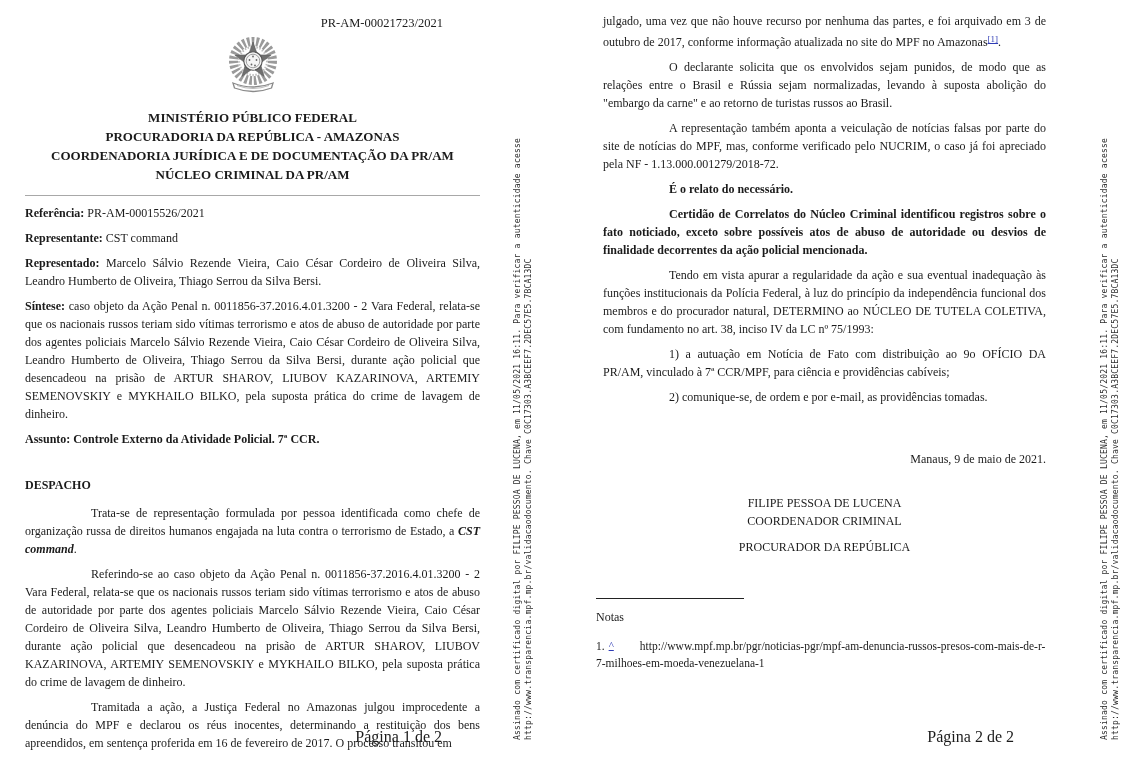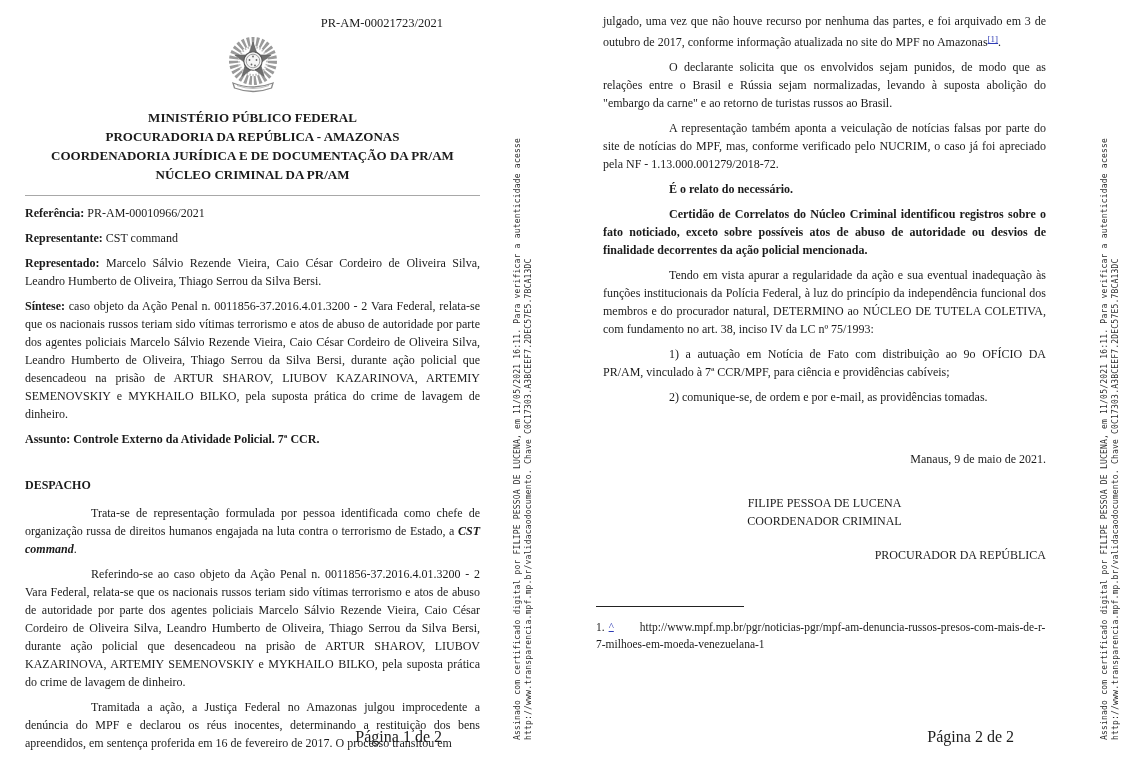--- a/index.html
+++ b/index.html
@@ -18,21 +18,21 @@
   .crestwrap { text-align:center; margin:4px 0 8px 0; }
   .hdr { text-align:center; font-weight:bold; font-size:13px; line-height:19px; }
   .rule { border:none; border-top:1px solid #a8a8a8; margin:11px 0 8px 0; }
   p { margin:0; }
   .f { margin-top:7px; }
   .despacho { font-weight:bold; margin:28px 0 2px 0; }
   .indent { text-indent:66px; margin-top:7px; }
   .boldp { font-weight:bold; }
   .dateline { text-align:right; margin-top:44px; }
   .sig { text-align:center; margin-top:26px; line-height:18px; }
-  .sig .role2 { margin-top:16px;text-align:right; }
+  .sig .role2 { margin-top:8px; }
 
   
   .notes { margin-top:42px; }
   .notesep { border:none; border-top:1.5px solid #222; width:148px; margin:0 0 9px -7px; }
   .notesh { font-size:12px; text-align:left; margin-left:-7px; }
   .note { font-size:11.5px; line-height:17px; text-align:left; margin:11px 0 0 -7px; }
   a.caret { color:#2e3bb5; text-decoration:underline; margin:0 26px 0 4px; font-size:11px; vertical-align:1px; cursor:pointer; }
   a.suplink { color:#2e3bb5; text-decoration:underline; font-size:9px; vertical-align:4px; cursor:pointer; }
 
   .footer { position:absolute; bottom:12px; font-size:16px; }
@@ -79,21 +79,21 @@
 
       <div class="hdr">
         <div>MINISTÉRIO PÚBLICO FEDERAL</div>
         <div>PROCURADORIA DA REPÚBLICA - AMAZONAS</div>
         <div>COORDENADORIA JURÍDICA E DE DOCUMENTAÇÃO DA PR/AM</div>
         <div>NÚCLEO CRIMINAL DA PR/AM</div>
       </div>
 
       <hr class="rule">
 
-      <p class="f"><b>Referência:</b><span> PR-AM-00010966/2021</span></p>
+      <p class="f"><b>Referência:</b><span> PR-AM-00015526/2021</span></p>
       <p class="f"><b>Representante:</b><span> CST command</span></p>
       <p class="f"><b>Representado:</b><span> Marcelo Sálvio Rezende Vieira, Caio César Cordeiro de Oliveira Silva, Leandro Humberto de Oliveira, Thiago Serrou da Silva Bersi.</span></p>
       <p class="f"><b>Síntese:</b><span> caso objeto da Ação Penal n. 0011856-37.2016.4.01.3200 - 2 Vara Federal, relata-se que os nacionais russos teriam sido vítimas terrorismo e atos de abuso de autoridade por parte dos agentes policiais Marcelo Sálvio Rezende Vieira, Caio César Cordeiro de Oliveira Silva, Leandro Humberto de Oliveira, Thiago Serrou da Silva Bersi, durante ação policial que desencadeou na prisão de ARTUR SHAROV, LIUBOV KAZARINOVA, ARTEMIY SEMENOVSKIY e MYKHAILO BILKO, pela suposta prática do crime de lavagem de dinheiro.</span></p>
       <p class="f boldp"><b>Assunto:</b><span> Controle Externo da Atividade Policial. 7ª CCR.</span></p>
 
       <p class="despacho">DESPACHO</p>
 
       <p class="indent" style="margin-top:10px;"><span>Trata-se de representação formulada por pessoa identificada como chefe de organização russa de direitos humanos engajada na luta contra o terrorismo de Estado, a </span><b><i>CST command</i></b><span>.</span></p>
       <p class="indent">Referindo-se ao caso objeto da Ação Penal n. 0011856-37.2016.4.01.3200 - 2 Vara Federal, relata-se que os nacionais russos teriam sido vítimas terrorismo e atos de abuso de autoridade por parte dos agentes policiais Marcelo Sálvio Rezende Vieira, Caio César Cordeiro de Oliveira Silva, Leandro Humberto de Oliveira, Thiago Serrou da Silva Bersi, durante ação policial que desencadeou na prisão de ARTUR SHAROV, LIUBOV KAZARINOVA, ARTEMIY SEMENOVSKIY e MYKHAILO BILKO, pela suposta prática do crime de lavagem de dinheiro.</p>
       <p class="indent">Tramitada a ação, a Justiça Federal no Amazonas julgou improcedente a denúncia do MPF e declarou os réus inocentes, determinando a restituição dos bens apreendidos, em sentença proferida em 16 de fevereiro de 2017. O processo transitou em</p>
@@ -117,20 +117,21 @@
       <p class="dateline">Manaus, 9 de maio de 2021.</p>
 
       <div class="sig">
         <div>FILIPE PESSOA DE LUCENA</div>
         <div>COORDENADOR CRIMINAL</div>
         <div class="role2">PROCURADOR DA REPÚBLICA</div>
       </div>
 
       <div class="notes">
         <hr class="notesep">
+        <div class="notesh">Notas</div>
         <p class="note"><span>1.</span><a class="caret">^</a><span>http://www.mpf.mp.br/pgr/noticias-pgr/mpf-am-denuncia-russos-presos-com-mais-de-r-7-milhoes-em-moeda-venezuelana-1</span></p>
       </div>
     </div>
 
     <div class="footer">Página 2 de 2</div>
   </div>
 
   <div class="stamp" id="stamp1">
     <div>Assinado com certificado digital por FILIPE PESSOA DE LUCENA, em 11/05/2021 16:11. Para verificar a autenticidade acesse</div>
     <div>http://www.transparencia.mpf.mp.br/validacaodocumento. Chave C0C17303.A3BCEEF7.2DEC57E5.7BCA13DC</div>

